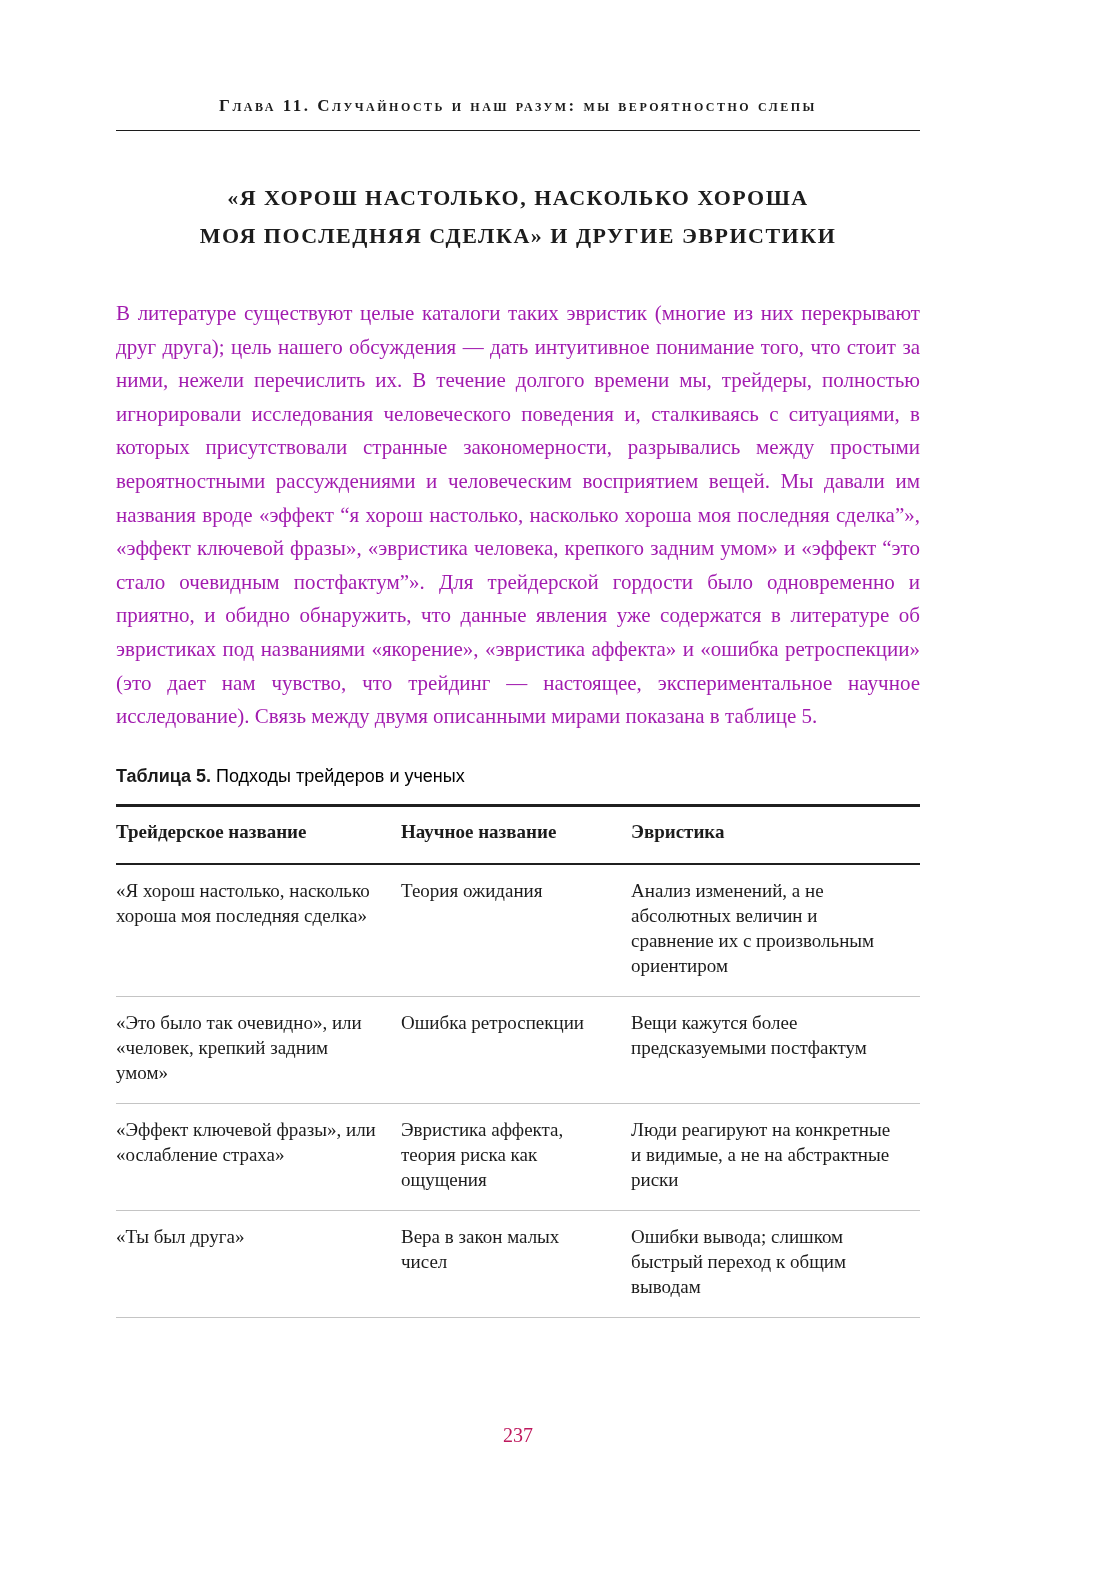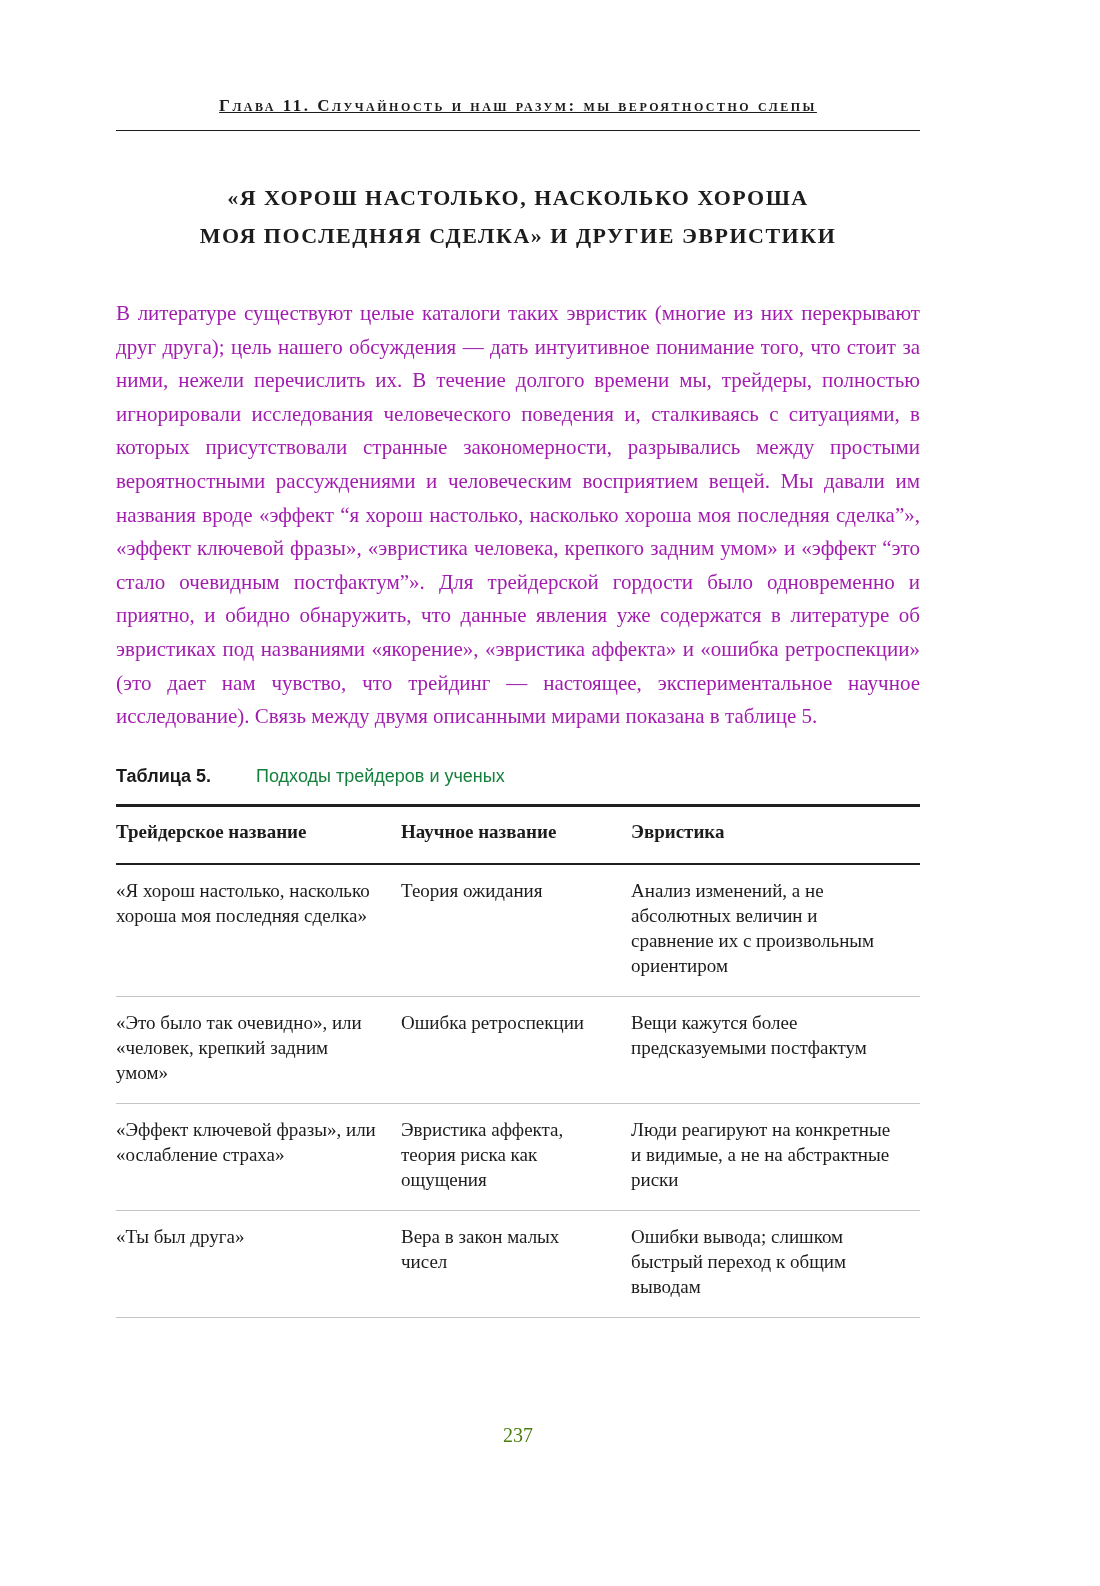--- a/index.html
+++ b/index.html
@@ -17,21 +17,20 @@
     padding: 96px 180px 0 116px;
   }
   .running-header {
     text-align: center;
     font-variant: small-caps;
     font-weight: bold;
     font-size: 17px;
     letter-spacing: 2.5px;
     color: #1c1c1c;
     white-space: nowrap;
-    text-decoration: underline;
   }
   .header-rule {
     margin-top: 14px;
     border-bottom: 1.5px solid #1c1c1c;
     height: 0;
   }
   .chapter-heading {
     margin-top: 48px;
     text-align: center;
     font-size: 22px;
@@ -51,21 +50,21 @@
     -webkit-hyphens: auto;
     color: #a21caf;
   }
   .table-caption {
     margin-top: 30px;
     font-family: "Liberation Sans", "DejaVu Sans", sans-serif;
     font-size: 18px;
     line-height: 24px;
   }
   .caption-label { font-weight: bold; color: #1a1a1a; }
-  .caption-text { color: #15803d; margin-left: 40px; }
+  .caption-text { color: #000000; }
   .data-table {
     margin-top: 16px;
     width: 100%;
     border-collapse: collapse;
     table-layout: fixed;
     border-top: 3px solid #1f1f1f;
   }
   .data-table col.c1 { width: 285px; }
   .data-table col.c2 { width: 230px; }
   .data-table col.c3 { width: 289px; }
@@ -87,21 +86,21 @@
     border-bottom: 1px solid #c4c4c4;
     color: #1c1c1c;
   }
   .page-number {
     position: absolute;
     left: 116px;
     width: 804px;
     top: 1424px;
     text-align: center;
     font-size: 20px;
-    color: #4d7c0f;
+    color: #be185d;
   }
 </style>
 </head>
 <body>
 
 <div class="page">
   <div class="content">
 
     <div class="running-header">
       <span>Глава 11. Случайность и наш разум: мы вероятностно слепы</span>

